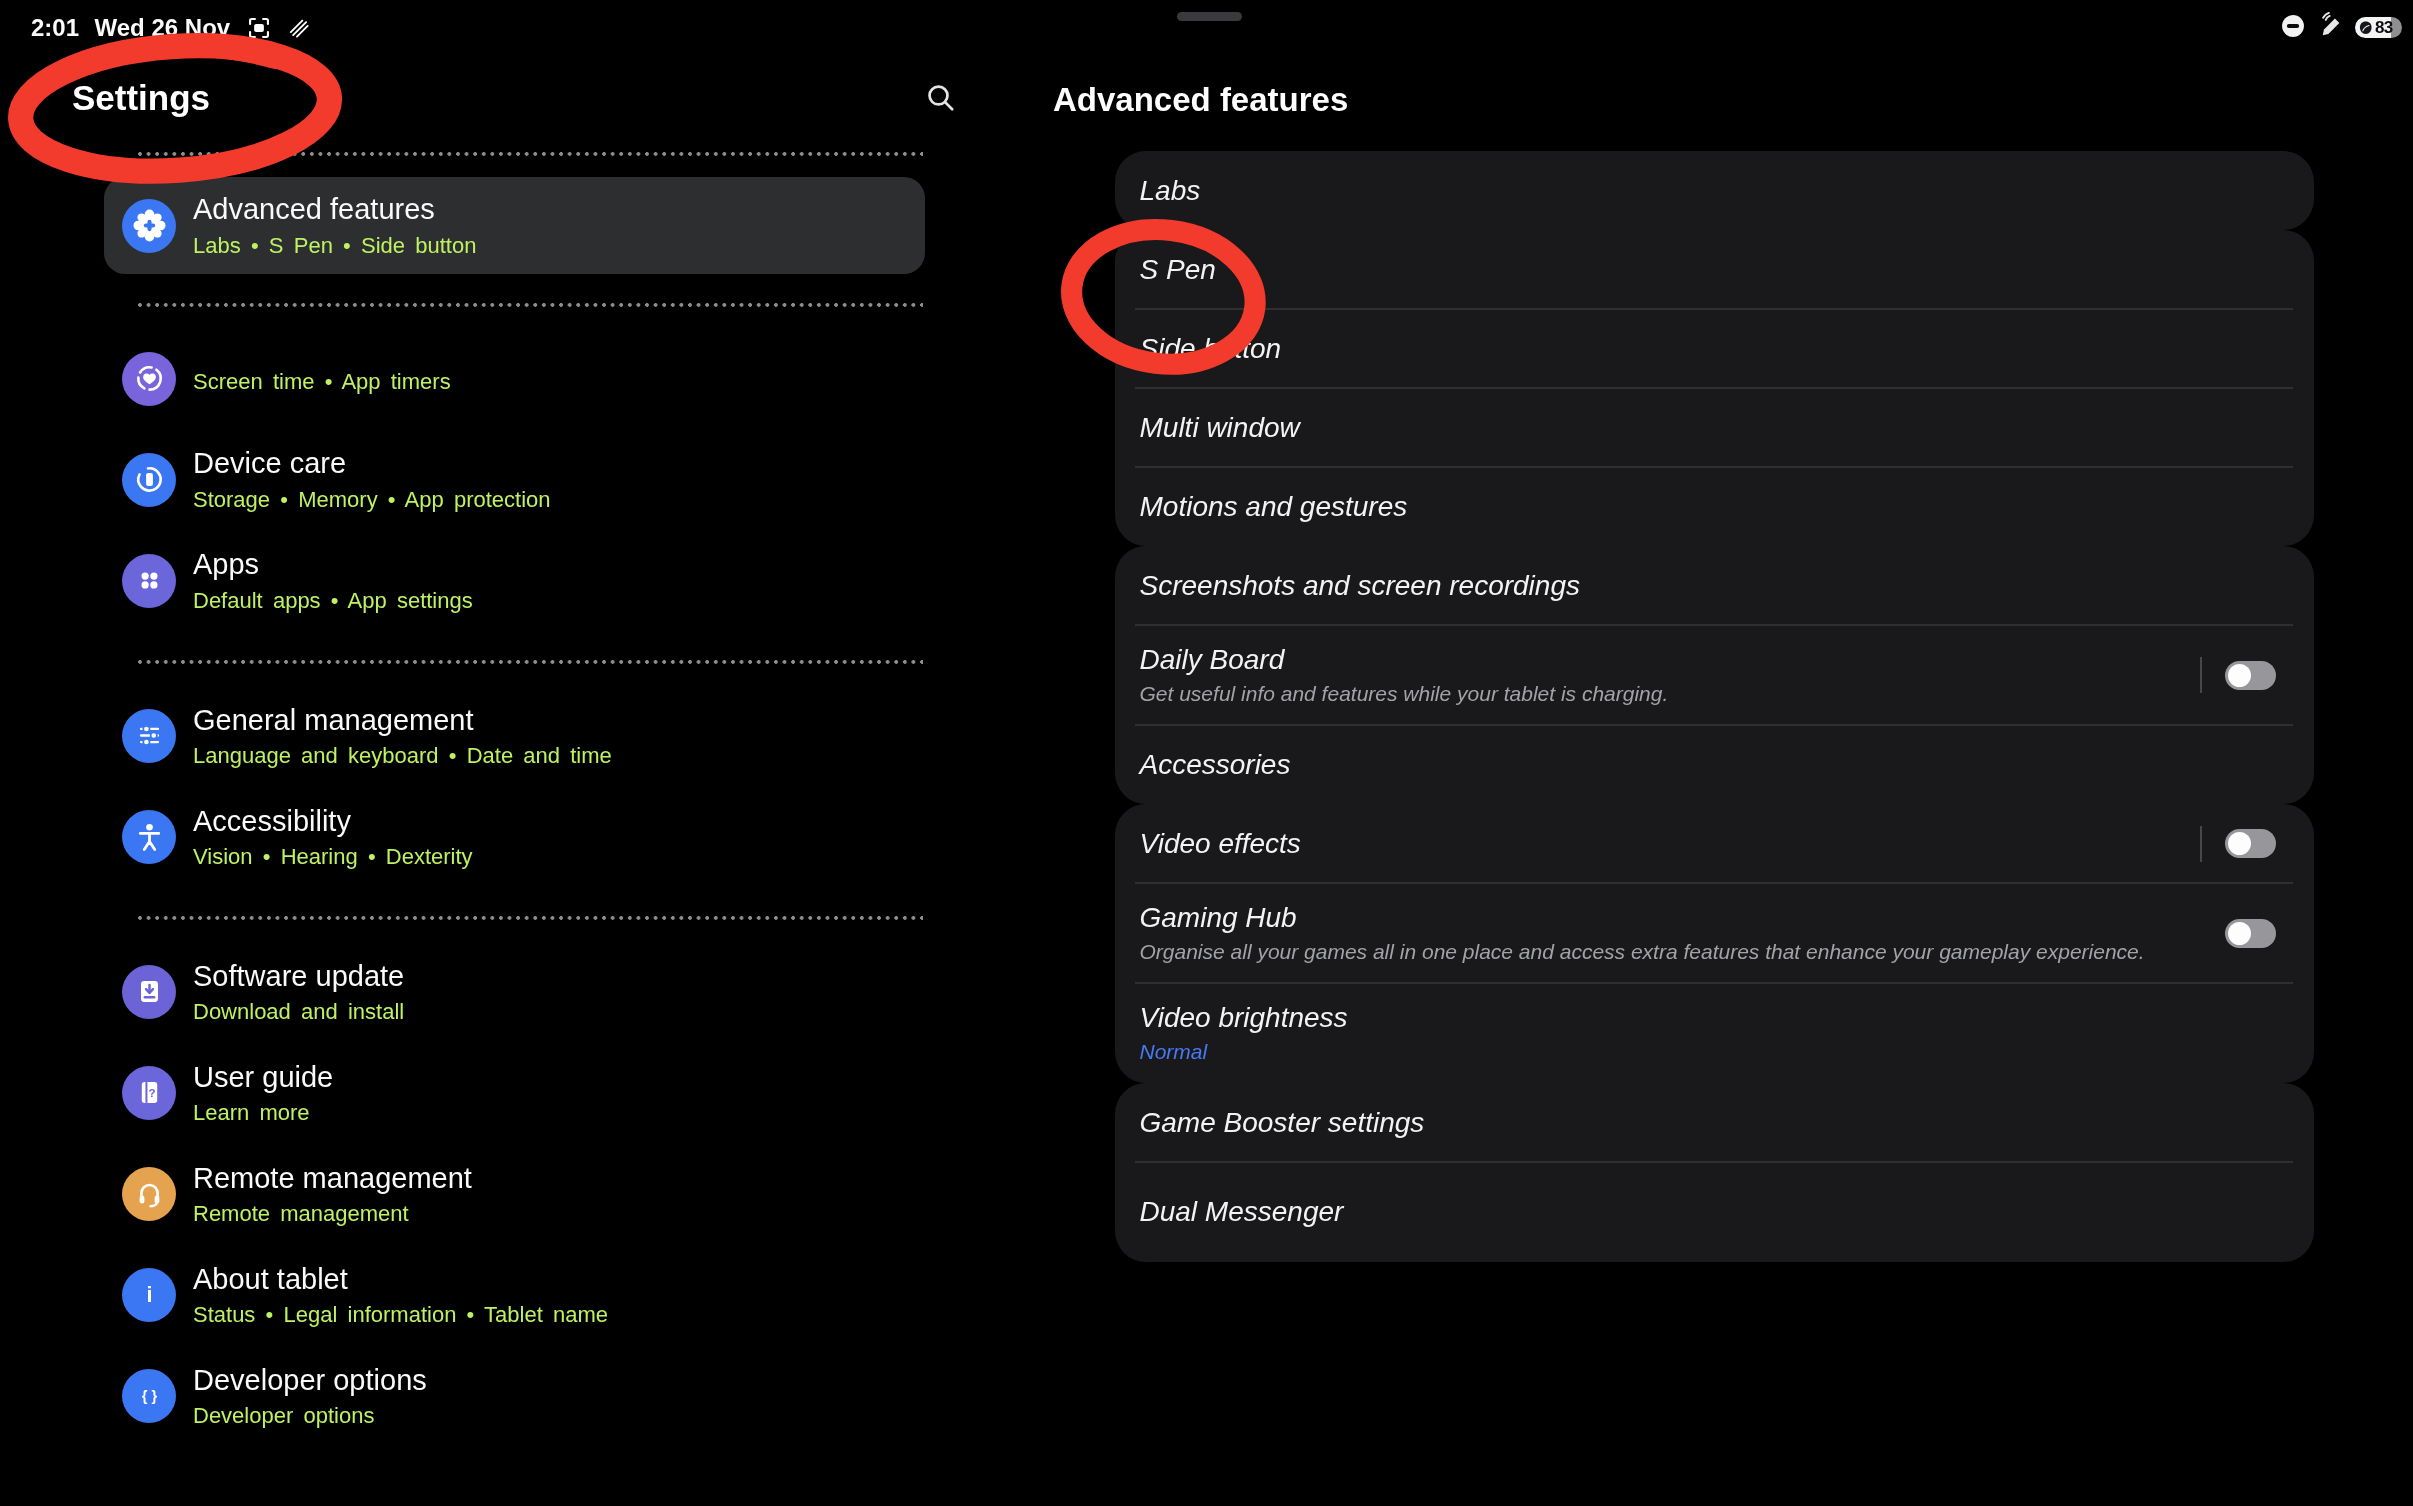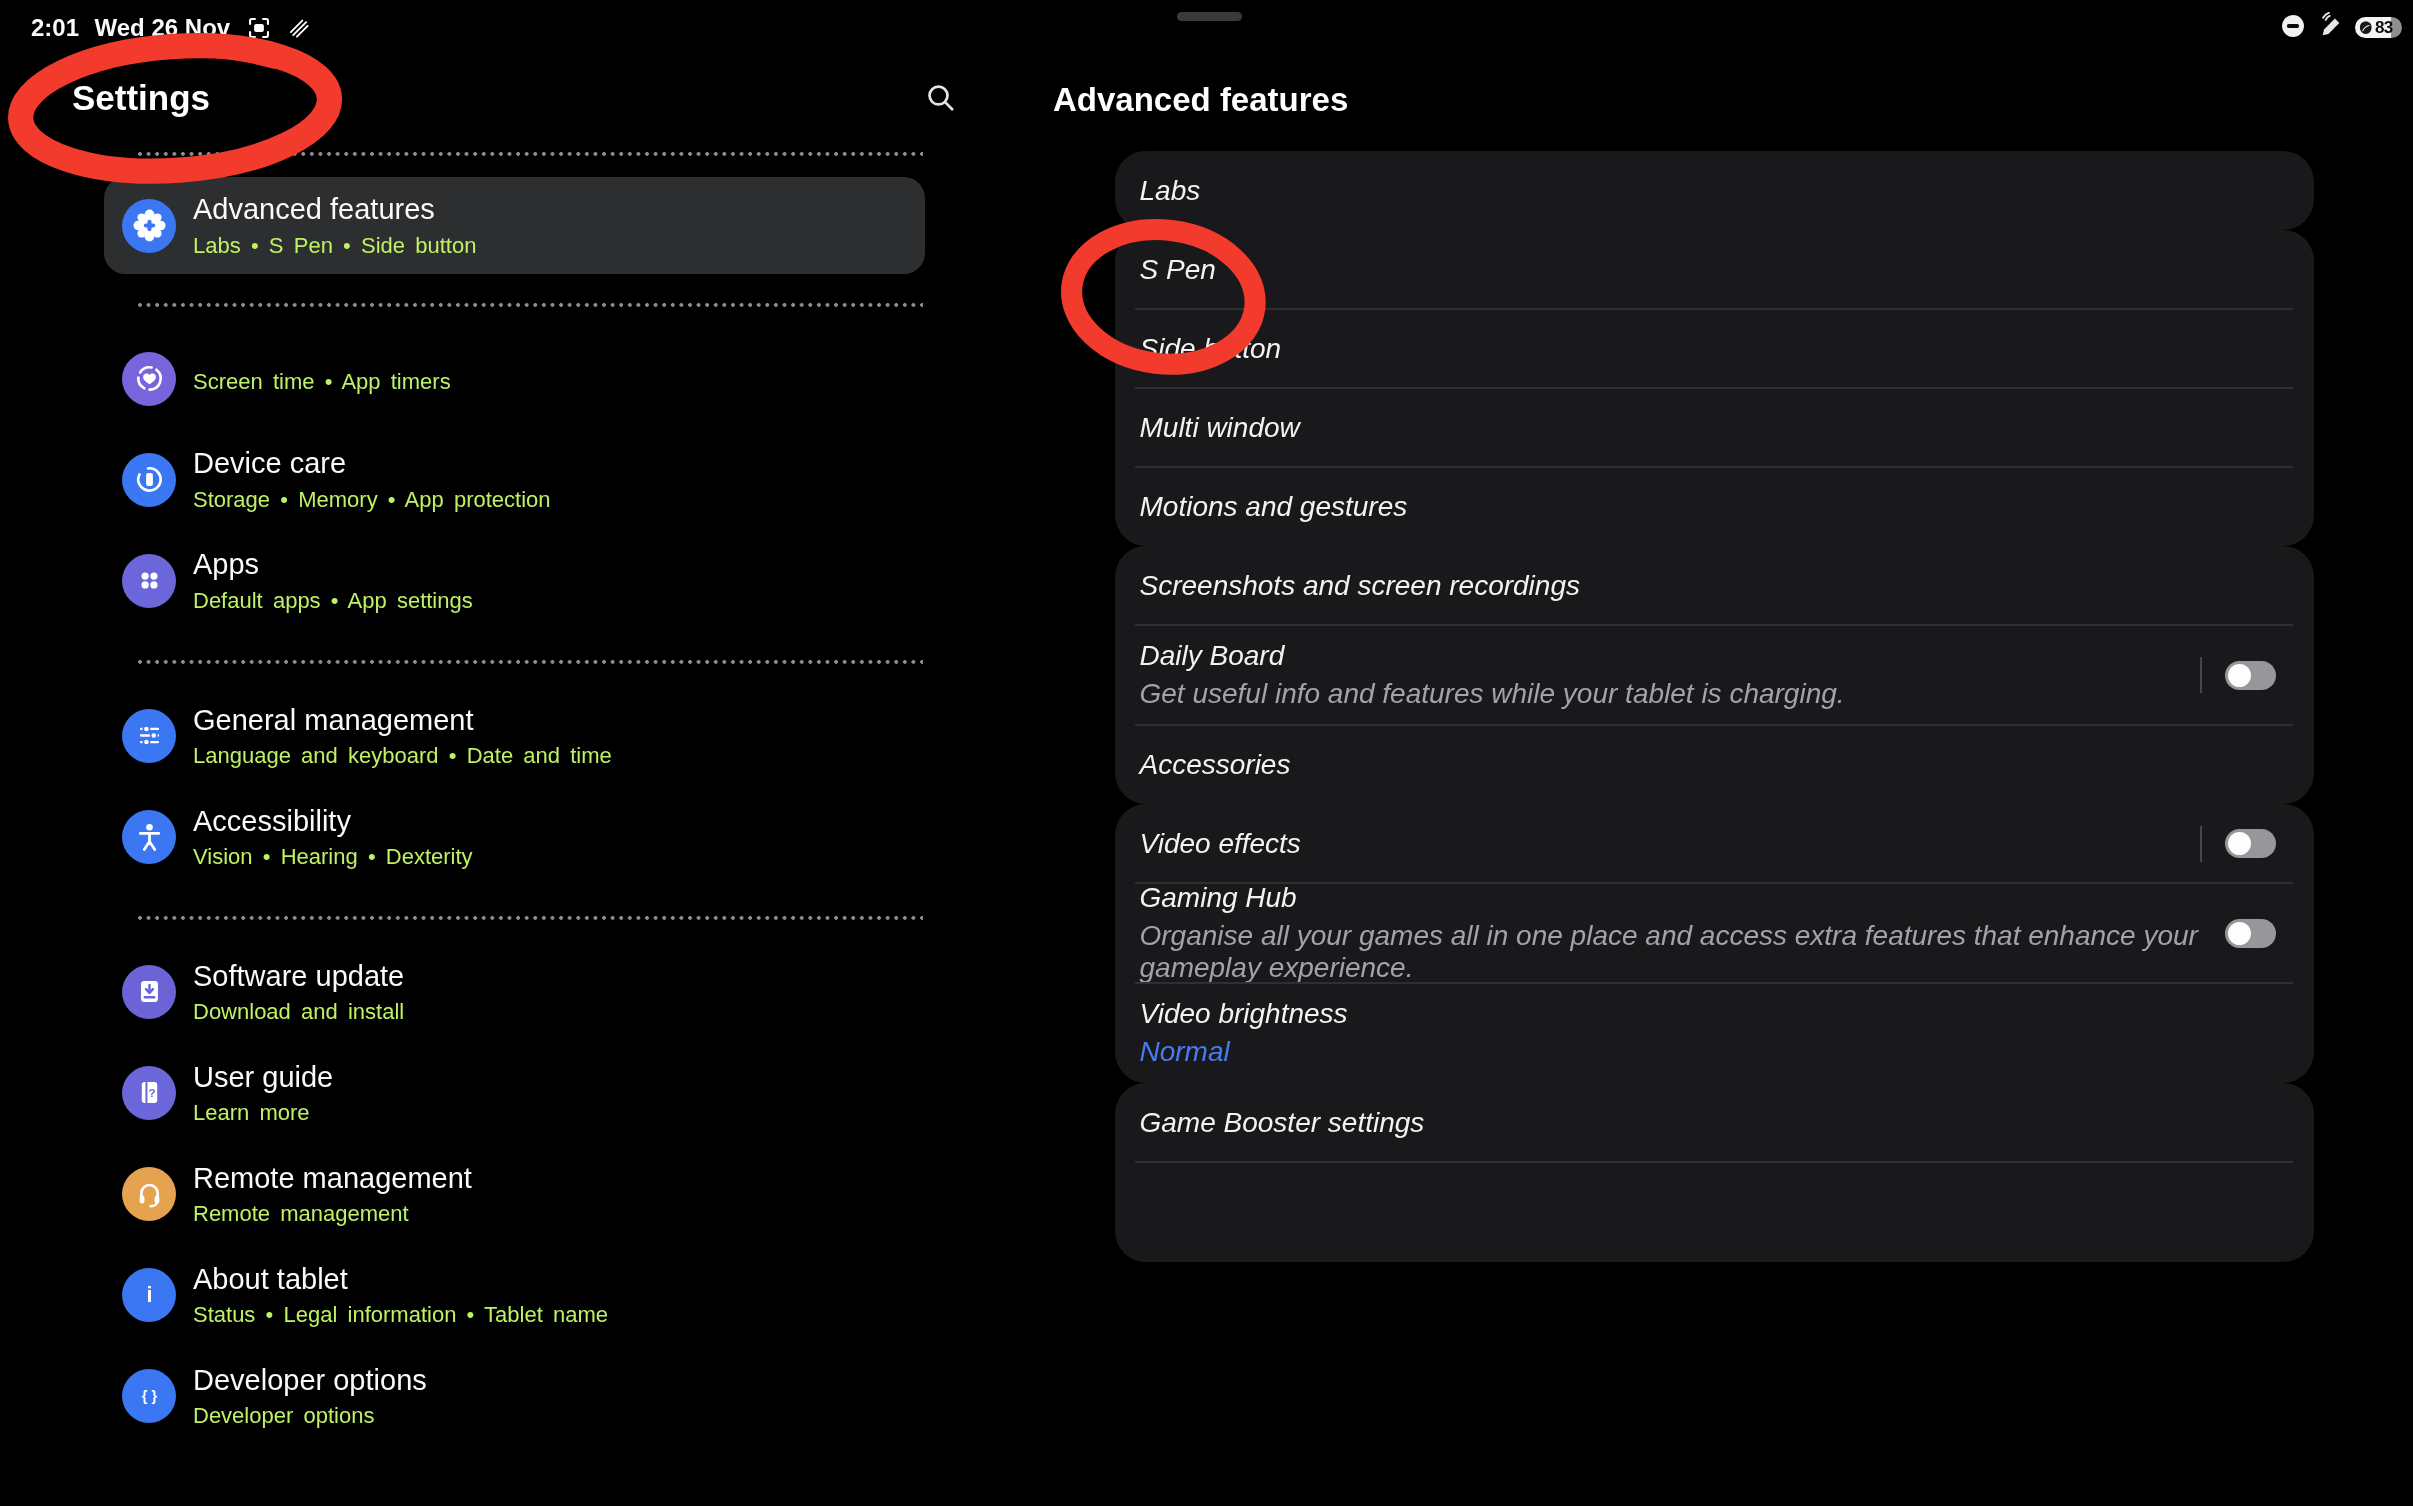--- a/index.html
+++ b/index.html
@@ -36,21 +36,21 @@
   .l-sub{font-size:22px;color:#bef264;margin-top:5.7px;word-spacing:4.1px;}
 
   
   .right-title{position:absolute;left:1053px;top:81px;font-size:33px;font-weight:700;color:#fff;}
   .feature-cards{position:absolute;left:1115px;top:151px;width:1199px;}
   .card{background:#19191b;border-radius:31px;position:relative;font-style:italic;}
   .r-row{position:relative;height:79px;display:flex;align-items:center;padding:0 38px 0 24.5px;cursor:pointer;}
   .r-row.has-sub{height:100px;}
   .r-texts{display:flex;flex-direction:column;justify-content:center;gap:5.7px;flex:1;min-width:0;}
   .r-label{font-size:28px;color:#f3f3f4;}
-  .r-sub{font-size:28px;color:#a2a3a7;}
+  .r-sub{font-size:21px;color:#a2a3a7;}
   .row-sep{position:absolute;top:-0.8px;left:19.6px;right:21px;height:1.6px;background:#2f2f32;}
   .toggle-divider{width:1.6px;height:36px;background:#47474b;margin-right:23px;flex:0 0 1.6px;}
   .toggle{width:51px;height:29px;border-radius:14.7px;background:#97979b;position:relative;flex:0 0 51px;cursor:pointer;}
   .toggle .knob{position:absolute;left:3.3px;top:3.3px;width:23px;height:23px;border-radius:50%;background:#fdfdfd;}
 
   
   .marker{position:absolute;z-index:50;pointer-events:none;}
 </style>
 </head>
 <body>
@@ -355,20 +355,21 @@
     </div>
     <div class="card">
       <div class="r-row">
         <div class="r-texts">
           <div class="r-label">Game Booster settings</div>
         </div>
       </div>
       <div class="r-row has-sub">
         <div class="row-sep"></div>
         <div class="r-texts">
+          <div class="r-label">Dual Messenger</div>
         </div>
       </div>
     </div>
   </div>
 
 <svg class="marker" style="left:1.6px;top:27px;" width="351" height="171" viewBox="0 0 430 210">
   <ellipse cx="212" cy="100" rx="190" ry="76" fill="none" stroke="#f23b2c" stroke-width="31" stroke-linecap="round" transform="rotate(-4 212 100)"></ellipse>
   <path d="M105 45 Q 215 4 335 38" fill="none" stroke="#f23b2c" stroke-width="27" stroke-linecap="round"></path>
 </svg>
 

